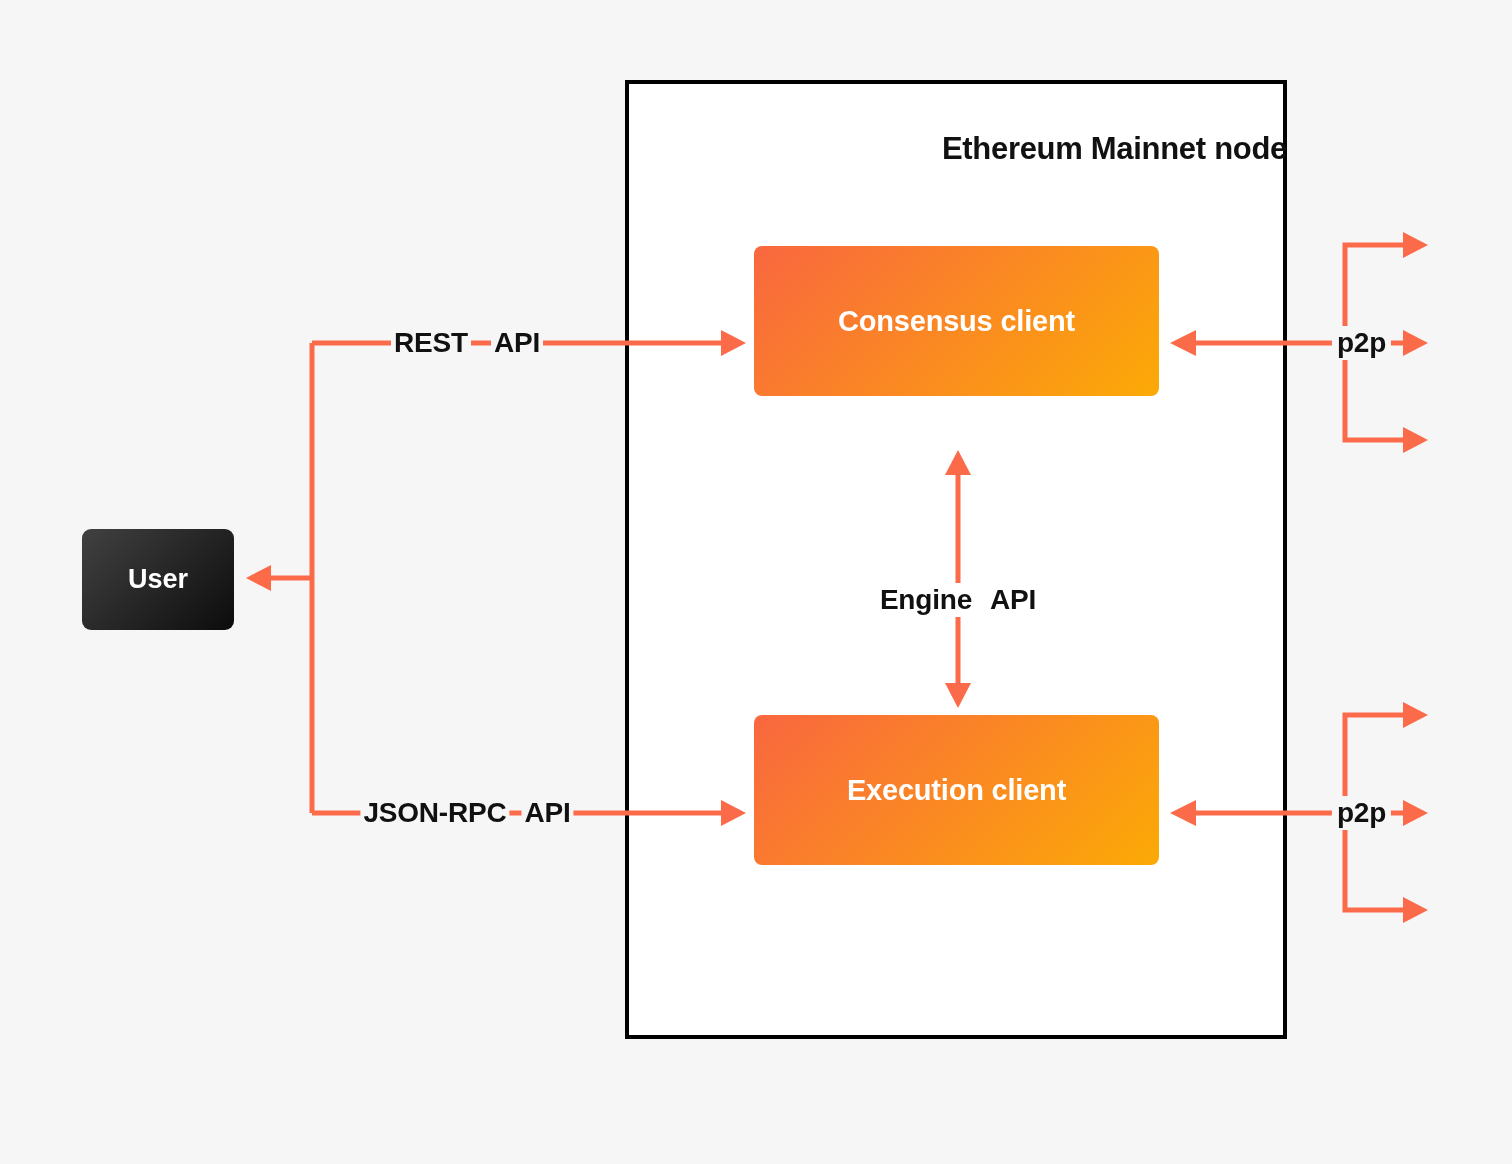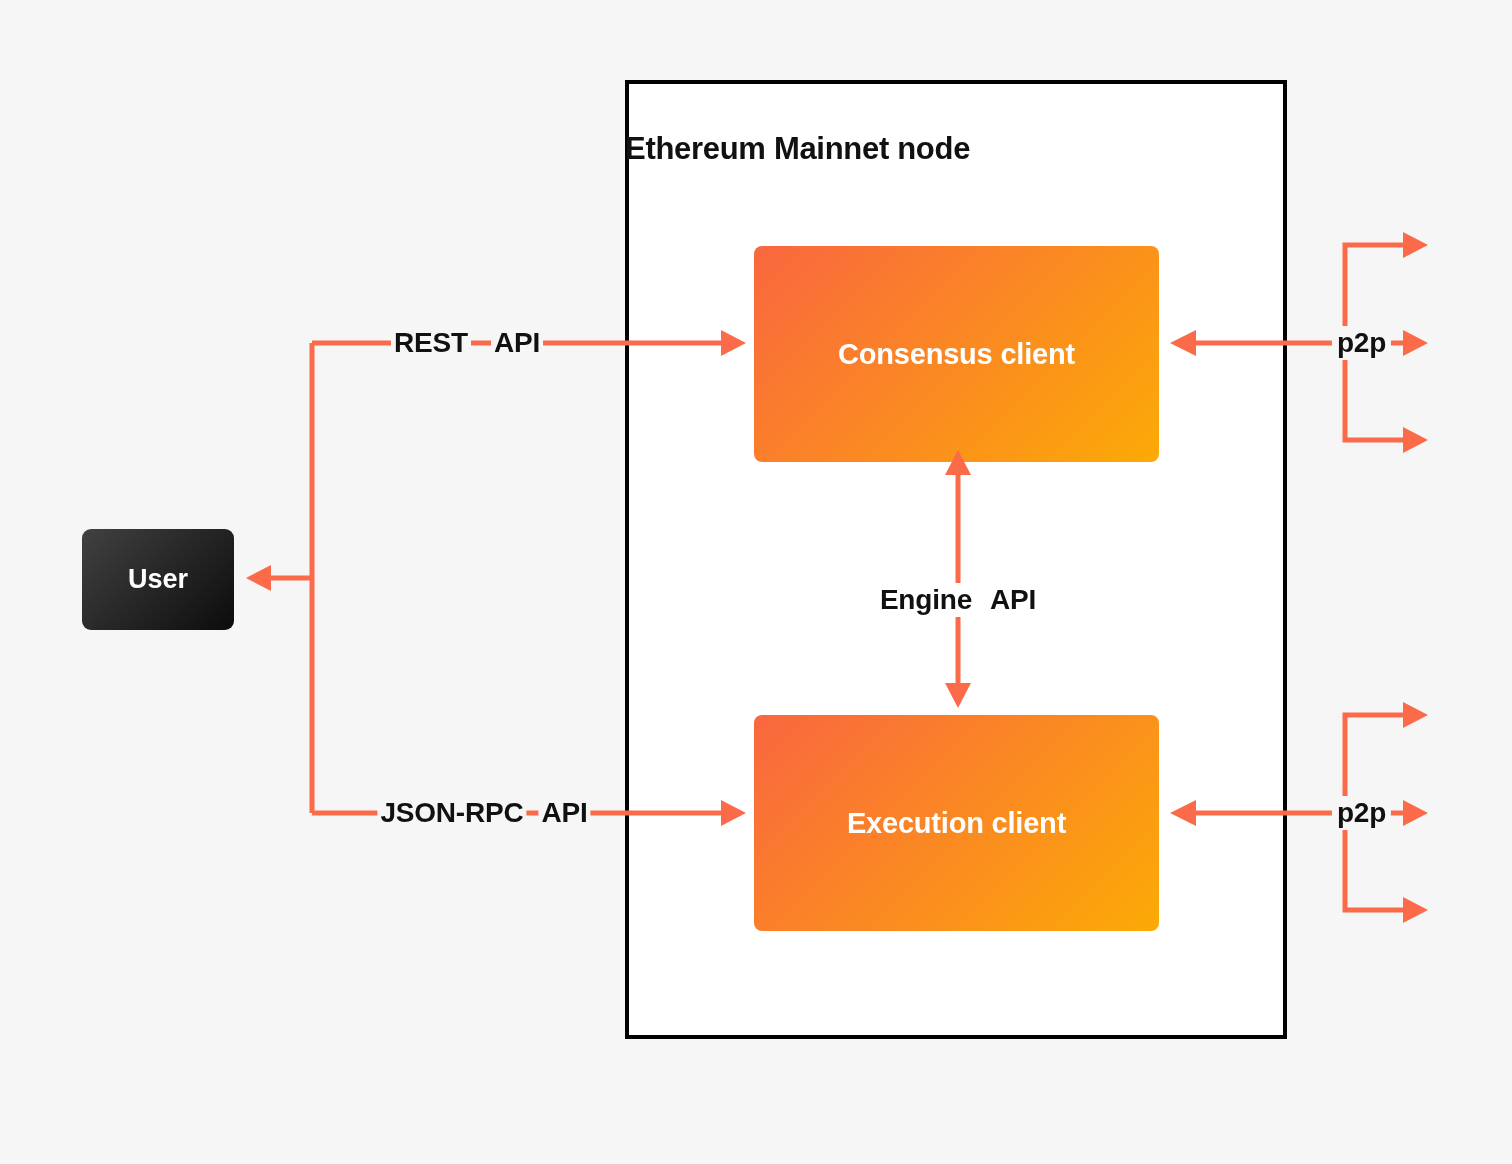--- a/index.html
+++ b/index.html
@@ -8,25 +8,25 @@
     position:relative;width:1512px;height:1164px;overflow:hidden;
     background:var(--bg,#f6f6f7);
     font-family:"Liberation Sans","DejaVu Sans",sans-serif;
   }
   .node-box{
     position:absolute;left:625px;top:80px;width:662px;height:959px;
     box-sizing:border-box;background:var(--node-fill,#fff);
     border:4px solid var(--node-border,#000);
   }
   .node-title{
-    position:absolute;left:625px;top:131px;width:662px;text-align:left;
+    position:absolute;left:625px;top:131px;width:662px;text-align:right;
     font-weight:700;font-size:31px;letter-spacing:-0.3px;color:var(--text,#111);
   }
   .client-box{
-    position:absolute;width:405px;height:216px;border-radius:8px;
+    position:absolute;width:405px;height:150px;border-radius:8px;
     background:linear-gradient(135deg,var(--c1,#f9673f) 0%,var(--c2,#fcaa06) 100%);
     display:flex;align-items:center;justify-content:center;
     color:var(--boxtext,#fff);font-weight:700;font-size:29px;letter-spacing:-0.2px;
   }
   .consensus{left:754px;top:246px;}
   .execution{left:754px;top:715px;}
   .user-box{
     position:absolute;left:82px;top:529px;width:152px;height:101px;border-radius:9px;
     background:linear-gradient(135deg,var(--u1,#414141) 0%,var(--u2,#0c0c0c) 100%);
     display:flex;align-items:center;justify-content:center;
@@ -102,21 +102,21 @@
       <polygon class="hd" points="1428,715 1403,702 1403,728"></polygon>
       <polygon class="hd" points="1428,910 1403,897 1403,923"></polygon>
     </g>
   </svg>
 
   <div class="edge-label" style="left:467px;top:343px;gap:20px;">
       <span class="word">REST</span>
       <span class="word">API</span>
     </div>
 
-  <div class="edge-label" style="left:484px;top:813px;">
+  <div class="edge-label" style="left:467px;top:813px;">
       <span class="word">JSON-RPC</span>
       <span class="word">API</span>
     </div>
 
   <div class="edge-label on-white" style="left:958px;top:578px;">
       <span class="word">Engine</span>
       <span class="word">API</span>
     </div>
 
   <div class="edge-label single" style="left:1345px;top:343px;">

